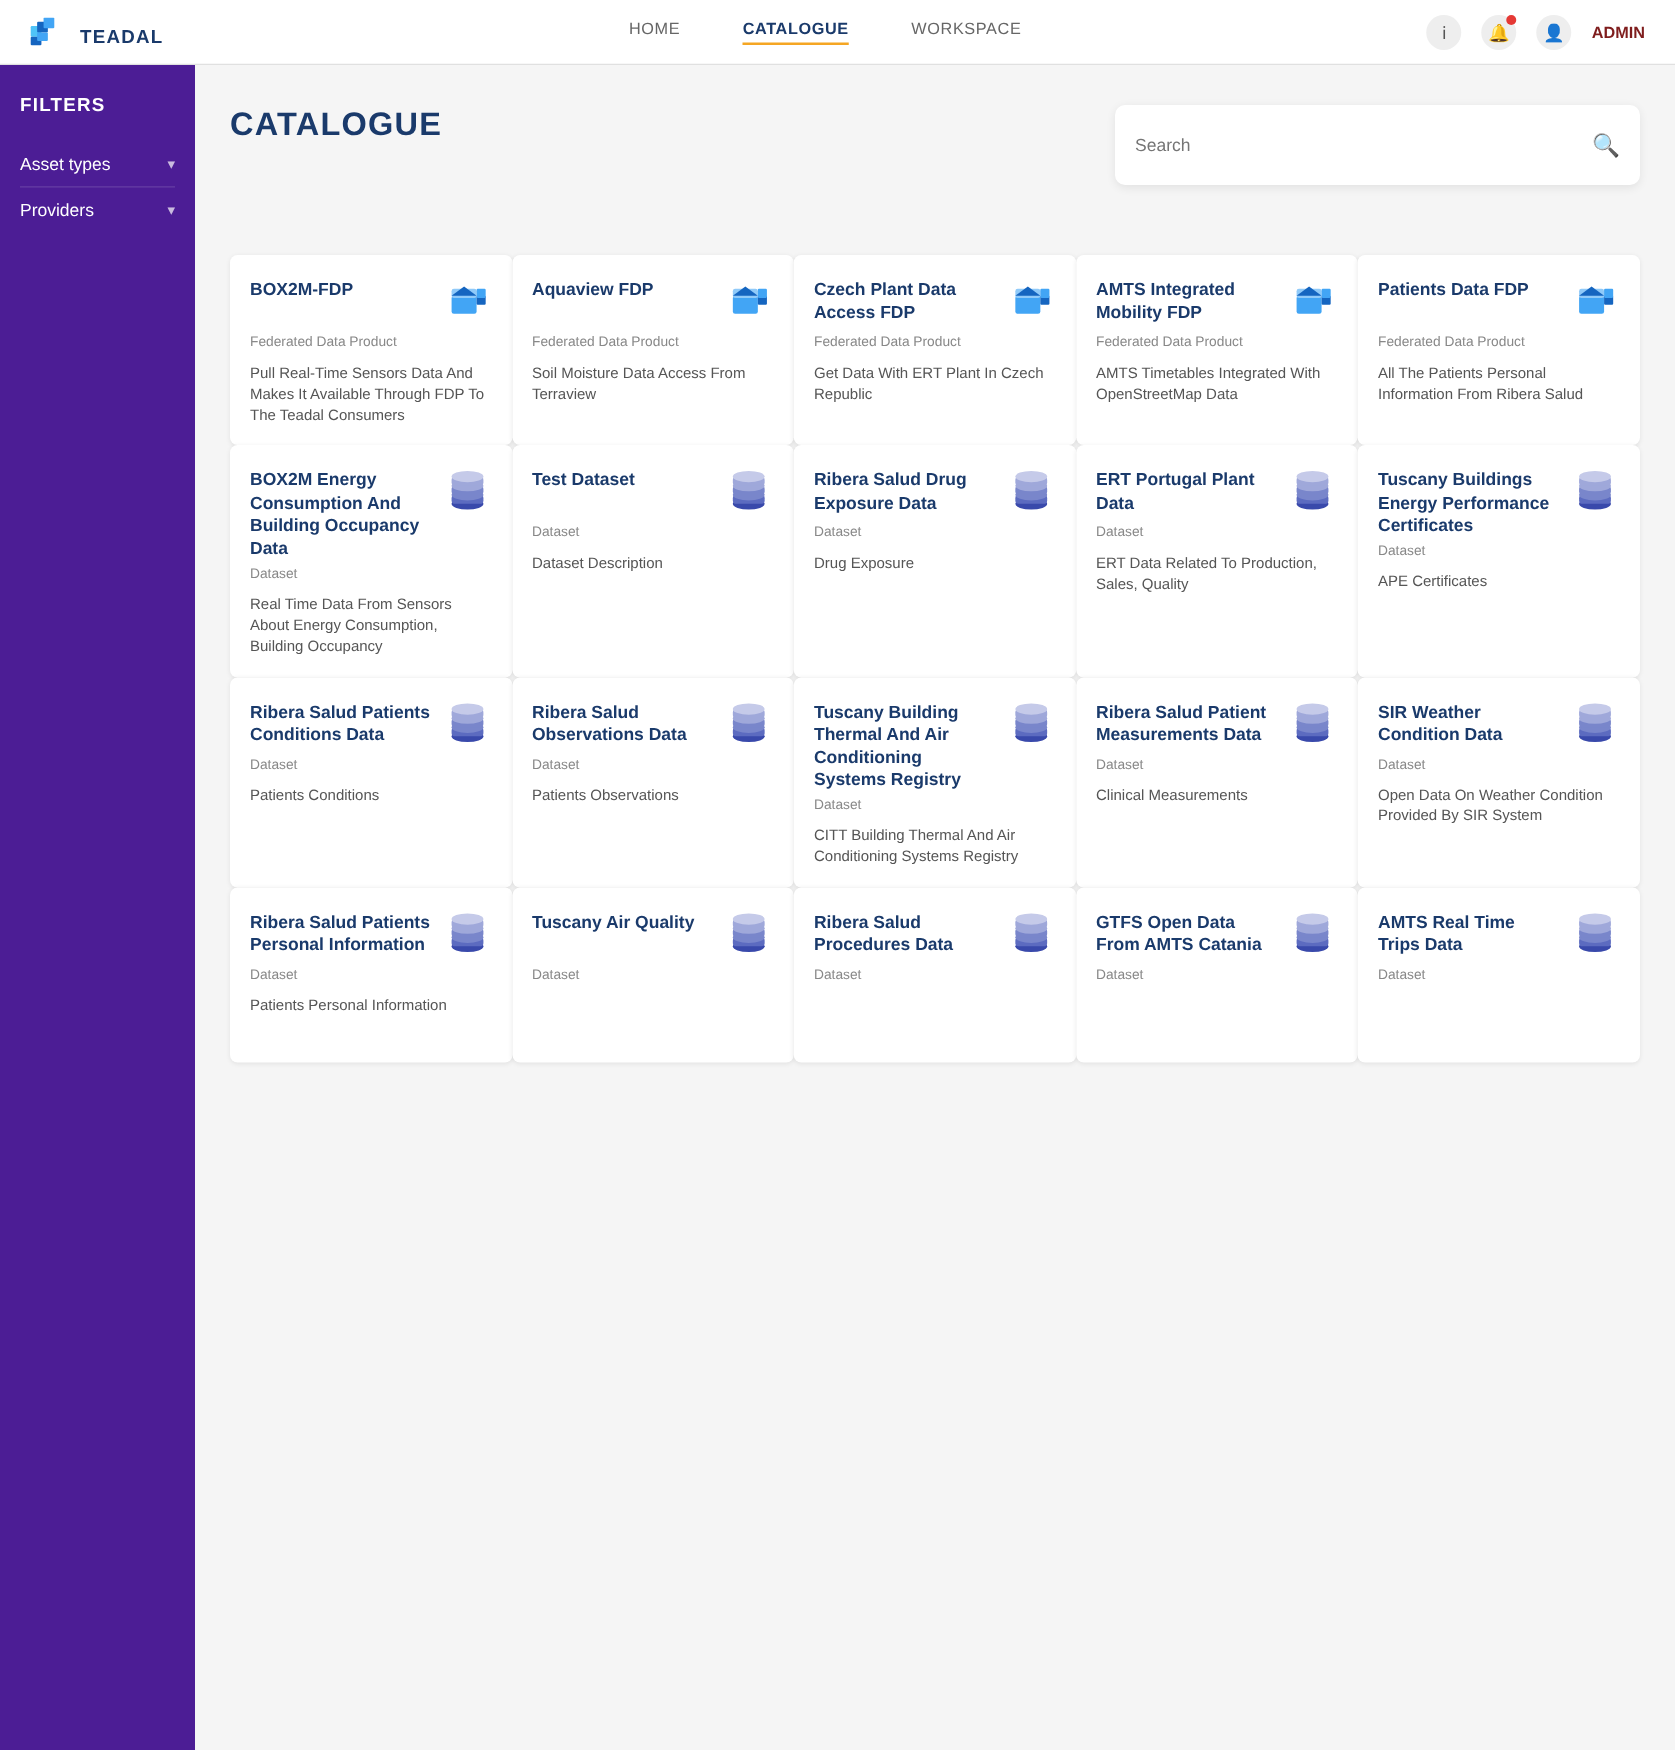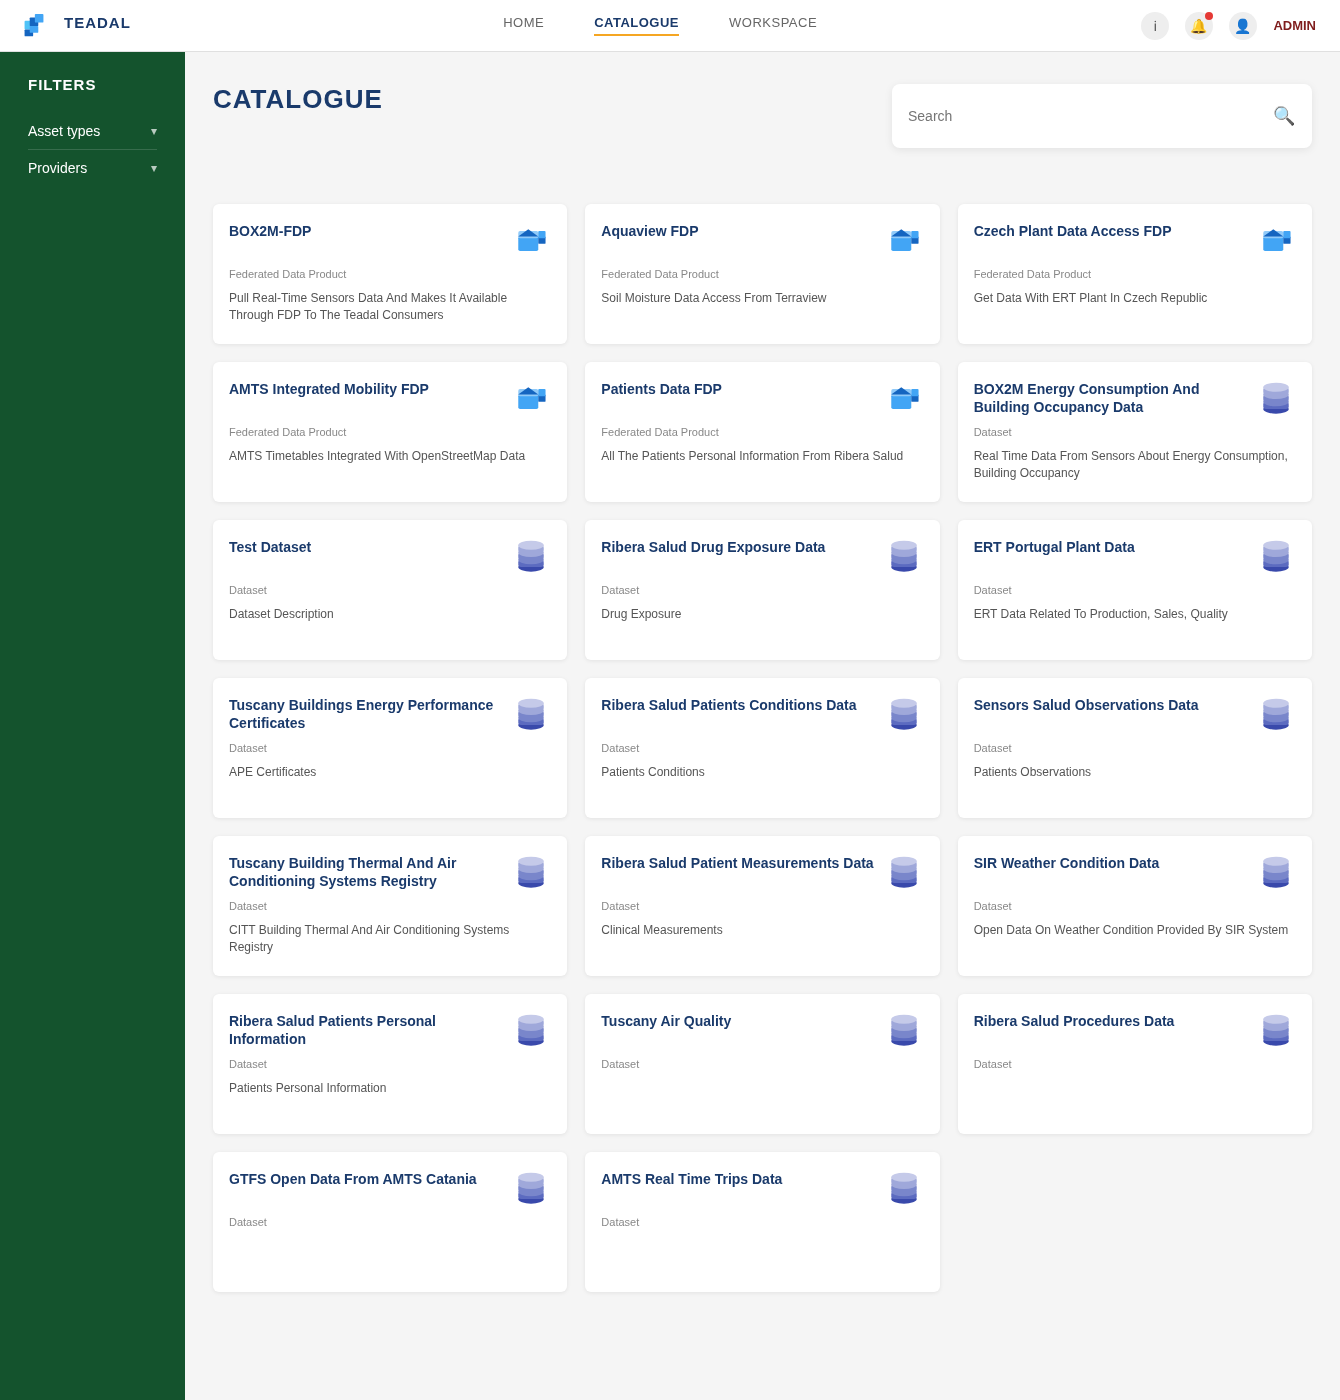--- a/index.html
+++ b/index.html
@@ -12,21 +12,21 @@
       background: #fff;
       height: 52px;
       padding: 0 24px;
       border-bottom: 1px solid #e0e0e0;
       position: fixed;
       top: 0; left: 0; right: 0;
       z-index: 100;
     }
     .logo {
       display: flex;
-      align-items: flex-start;
+      align-items: flex-end;
       gap: 8px;
       margin-right: 48px;
     }
     .logo-icon {
       width: 32px;
       height: 24px;
     }
     .logo-text {
       font-weight: 700;
       font-size: 15px;
@@ -85,24 +85,24 @@
 
     
     .layout {
       display: flex;
       margin-top: 52px;
       min-height: calc(1400px - 52px);
     }
 
     
     .sidebar {
-      width: 185px;
-      background: #14532d;
+      width: 156px;
+      background: #4c1d95;
       flex-shrink: 0;
-      padding: 24px 28px;
+      padding: 24px 16px;
       min-height: 100%;
     }
     .sidebar-title {
       color: #fff;
       font-size: 15px;
       font-weight: 700;
       letter-spacing: 1px;
       margin-bottom: 20px;
     }
     .sidebar-filter {
@@ -161,22 +161,21 @@
       color: #666;
       font-size: 18px;
       cursor: pointer;
       background: none;
       border: none;
     }
 
     
     .cards-grid {
       display: grid;
-      grid-template-columns: repeat(3, 1fr);
-      gap: 18px;
+      grid-template-columns: repeat(5, 1fr);
     }
     .card {
       background: #fff;
       border-radius: 6px;
       box-shadow: 0 1px 4px rgba(0,0,0,0.08);
       padding: 18px 16px 16px;
       display: flex;
       flex-direction: column;
       cursor: pointer;
       transition: box-shadow 0.2s;
@@ -441,21 +440,21 @@
           <ellipse cx="22" cy="16" rx="14" ry="5" fill="#9fa8da"></ellipse>
           <rect x="8" y="8" width="28" height="8" rx="3" fill="#9fa8da"></rect>
           <ellipse cx="22" cy="8" rx="14" ry="5" fill="#c5cae9"></ellipse>
         </svg></div>
       </div>
       <div class="card-type">Dataset</div>
       <div class="card-desc">Patients Conditions</div>
     </div>
         <div class="card">
       <div class="card-header">
-        <div class="card-title">Sensors Salud Observations Data</div>
+        <div class="card-title">Ribera Salud Observations Data</div>
         <div class="dataset-icon"><svg class="card-icon" viewBox="0 0 44 44" xmlns="http://www.w3.org/2000/svg">
           <ellipse cx="22" cy="32" rx="14" ry="5" fill="#3949ab"></ellipse>
           <rect x="8" y="24" width="28" height="8" rx="3" fill="#5c6bc0"></rect>
           <ellipse cx="22" cy="24" rx="14" ry="5" fill="#7986cb"></ellipse>
           <rect x="8" y="16" width="28" height="8" rx="3" fill="#7986cb"></rect>
           <ellipse cx="22" cy="16" rx="14" ry="5" fill="#9fa8da"></ellipse>
           <rect x="8" y="8" width="28" height="8" rx="3" fill="#9fa8da"></rect>
           <ellipse cx="22" cy="8" rx="14" ry="5" fill="#c5cae9"></ellipse>
         </svg></div>
       </div>

